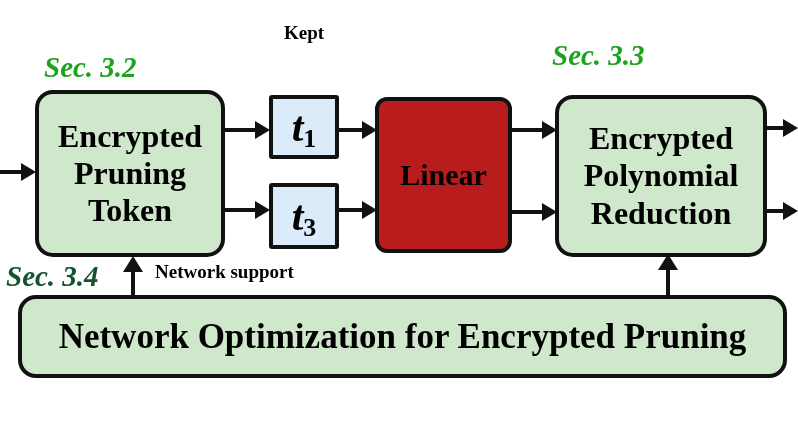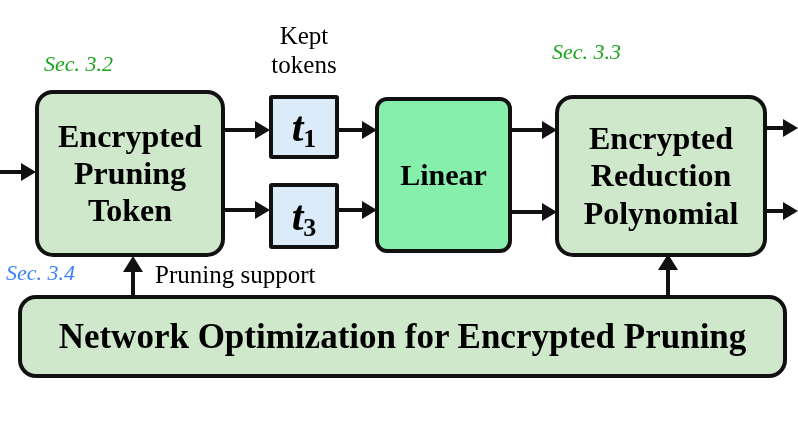--- a/index.html
+++ b/index.html
@@ -20,54 +20,53 @@
   #box-linear{left:375px;top:97px;width:137px;height:156px;font-size:30px;line-height:1.2;}
   #box-epr{left:555px;top:95px;width:212px;height:162px;font-size:32px;line-height:1.16;}
   #box-netopt{left:18px;top:295px;width:769px;height:83px;font-size:35px;}
   #box-t1{left:269px;top:95px;width:70px;height:64px;}
   #box-t3{left:269px;top:183px;width:70px;height:66px;}
   .tvar{font-style:italic;font-size:42px;font-weight:bold;line-height:1;}
   .tsub{font-size:26px;font-weight:bold;line-height:1;transform:translateY(12px);}
   .tokwrap{display:flex;align-items:center;justify-content:center;}
   
   .seclabel{
-    position:absolute;font-weight:normal;font-style:italic;font-size:22px;line-height:1.05;
+    position:absolute;font-weight:bold;font-style:italic;font-size:29px;line-height:1.05;
     white-space:nowrap;
   }
   #sec32{left:44px;top:52px;}
   #sec33{left:552px;top:40px;}
   #sec34{left:6px;top:261px;}
-  .caption{position:absolute;font-weight:normal;font-size:25px;line-height:1.15;white-space:nowrap;}
+  .caption{position:absolute;font-weight:bold;font-size:19px;line-height:1.15;white-space:nowrap;}
   #kept-label{left:250px;top:22px;width:108px;text-align:center;}
   #psupport{left:155px;top:261px;}
   
   .harrow{position:absolute;height:20px;}
   .harrow .shaft{position:absolute;left:0;right:12px;top:8px;height:4px;background:var(--line,#111);}
   .harrow .head{position:absolute;right:0;top:1px;width:0;height:0;
     border-left:15px solid var(--line,#111);border-top:9px solid transparent;border-bottom:9px solid transparent;}
   .varrow{position:absolute;width:22px;}
   .varrow .shaft{position:absolute;top:10px;bottom:0;left:9px;width:4px;background:var(--line,#111);}
   .varrow .head{position:absolute;top:0;left:1px;width:0;height:0;
     border-bottom:16px solid var(--line,#111);border-left:10px solid transparent;border-right:10px solid transparent;}
 </style>
 </head>
 <body>
 
 <div id="canvas" style="--line: #111111;">
 
   <div id="sec32" class="seclabel" style="color: rgb(29, 163, 30);">Sec. 3.2</div>
   <div id="sec33" class="seclabel" style="color: rgb(29, 163, 30);">Sec. 3.3</div>
-  <div id="sec34" class="seclabel" style="color: #3b82f6;">Sec. 3.4</div>
+  <div id="sec34" class="seclabel" style="color: #14532d;">Sec. 3.4</div>
 
   <div id="kept-label" class="caption">
     <div>Kept</div>
-    <div>tokens</div>
   </div>
 
-  <div id="psupport" class="caption">Pruning support</div>
+  <div id="psupport" class="caption">Network support</div>
 
   <div id="box-etp" class="node green" style="background: rgb(207, 231, 202);">
     <div>Encrypted</div>
     <div>Pruning</div>
     <div>Token</div>
   </div>
 
   <div id="box-t1" class="node tok" style="background: rgb(220, 235, 250);">
     <div class="tokwrap">
       <span class="tvar">t</span>
@@ -75,28 +74,28 @@
     </div>
   </div>
 
   <div id="box-t3" class="node tok" style="background: rgb(220, 235, 250);">
     <div class="tokwrap">
       <span class="tvar">t</span>
       <span class="tsub">3</span>
     </div>
   </div>
 
-  <div id="box-linear" class="node gray" style="background: #86efac; gap: 19px;">
+  <div id="box-linear" class="node gray" style="background: #b91c1c; gap: 19px;">
     <div>Linear</div>
   </div>
 
   <div id="box-epr" class="node green" style="background: rgb(207, 231, 202);">
     <div>Encrypted</div>
+    <div>Polynomial</div>
     <div>Reduction</div>
-    <div>Polynomial</div>
   </div>
 
   <div id="box-netopt" class="node green" style="background: rgb(207, 231, 202);">
     <div>Network Optimization for Encrypted Pruning</div>
   </div>
 
   <div class="harrow" style="left:0;top:162px;width:36px">
     <div class="shaft"></div>
     <div class="head"></div>
   </div>

